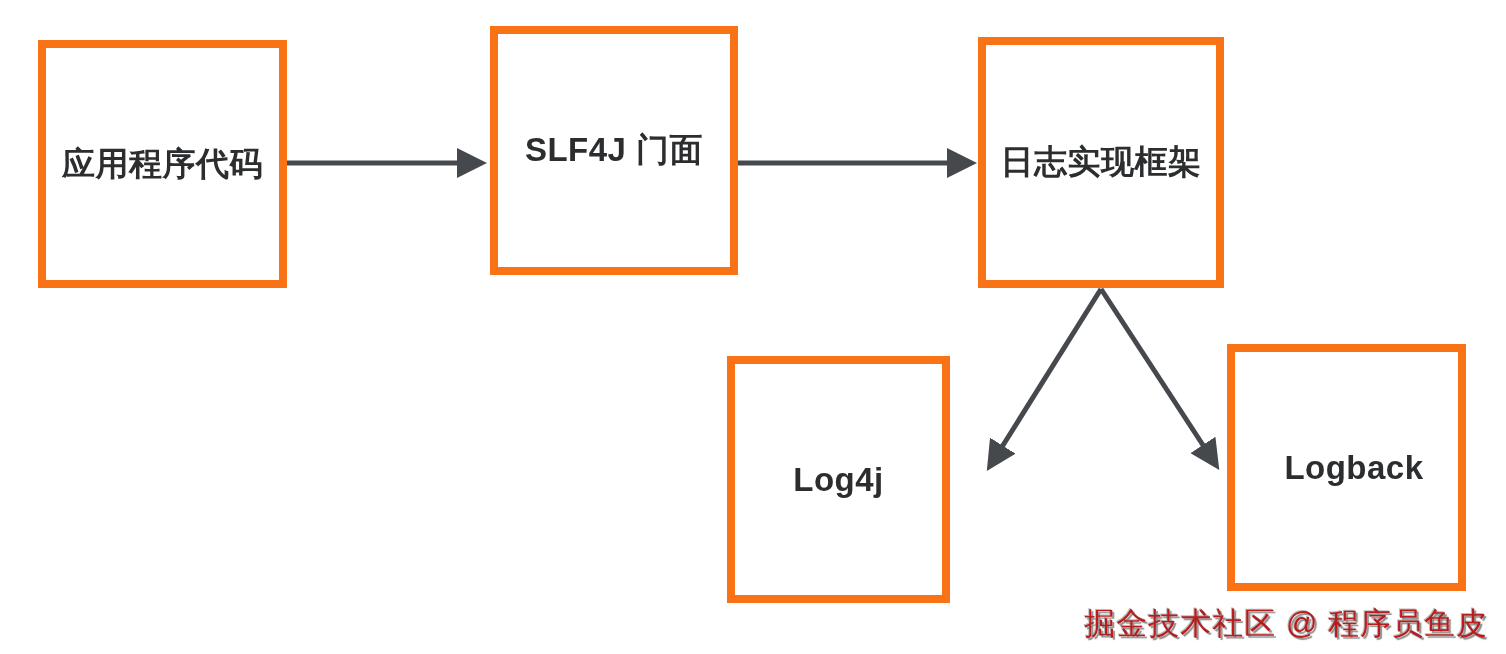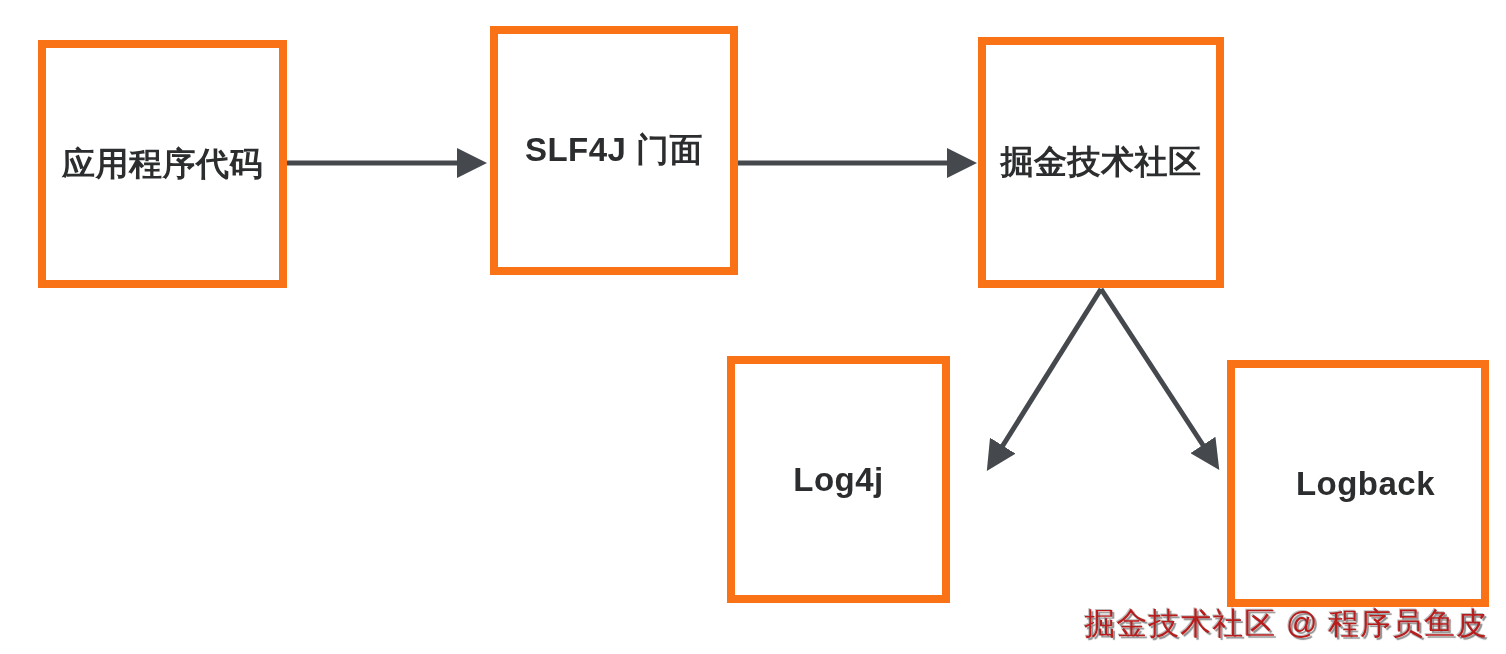--- a/index.html
+++ b/index.html
@@ -36,21 +36,21 @@
   .node-label {
     font-size: 33px;
     color: #2b2d2f;
     letter-spacing: 0.5px;
     white-space: nowrap;
   }
   .node-app      { left: 38px;   top: 40px;  width: 249px; height: 248px; }
   .node-slf4j    { left: 490px;  top: 26px;  width: 248px; height: 249px; }
   .node-framework{ left: 978px;  top: 37px;  width: 246px; height: 251px; }
   .node-log4j    { left: 727px;  top: 356px; width: 223px; height: 247px; }
-  .node-logback  { left: 1227px; top: 360px; width: 262px; height: 247px; padding-left: 15px; }
+  .node-logback  { left: 1227px; top: 344px; width: 239px; height: 247px; padding-left: 15px; }
   .watermark {
     position: absolute;
     right: 18px;
     top: 603px;
     font-size: 31px;
     letter-spacing: 1px;
     color: #b91c1c;
     text-shadow: 2px 2px 1px #8e8e8e, -1px -1px 0 #bdbdbd;
     white-space: nowrap;
   }
@@ -74,21 +74,21 @@
 
   <div class="node node-app">
     <span class="node-label">应用程序代码</span>
   </div>
 
   <div class="node node-slf4j">
     <span class="node-label">SLF4J 门面</span>
   </div>
 
   <div class="node node-framework">
-    <span class="node-label">掘金技术社区</span>
+    <span class="node-label">日志实现框架</span>
   </div>
 
   <div class="node node-log4j">
     <span class="node-label">Log4j</span>
   </div>
 
   <div class="node node-logback">
     <span class="node-label">Logback</span>
   </div>
 

